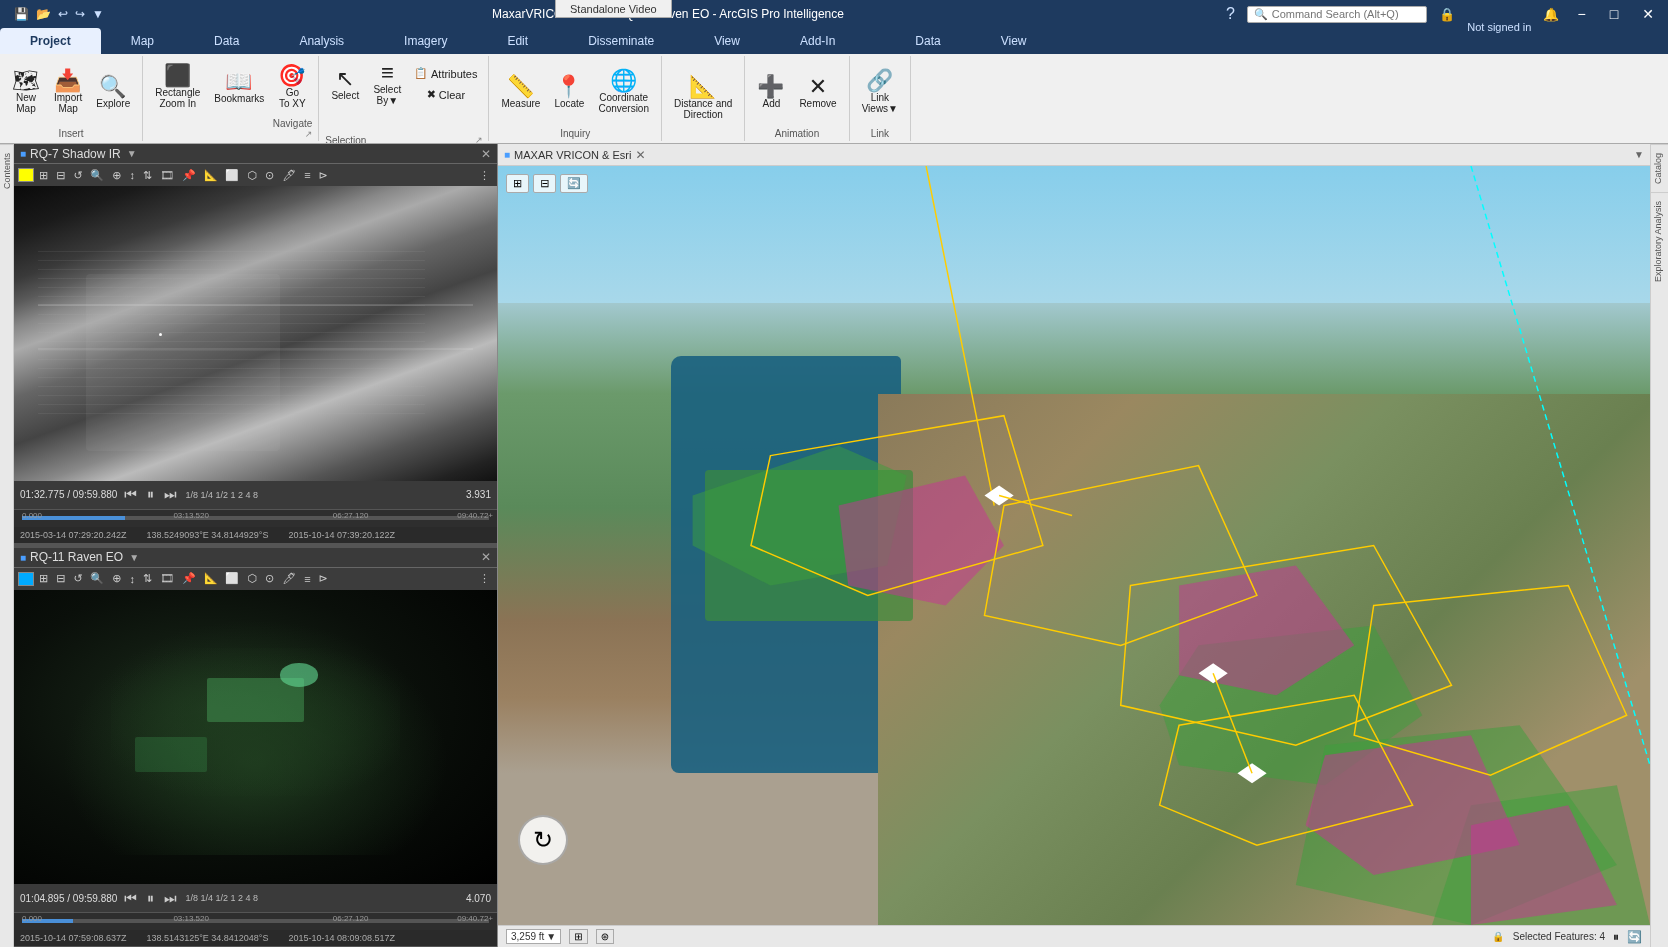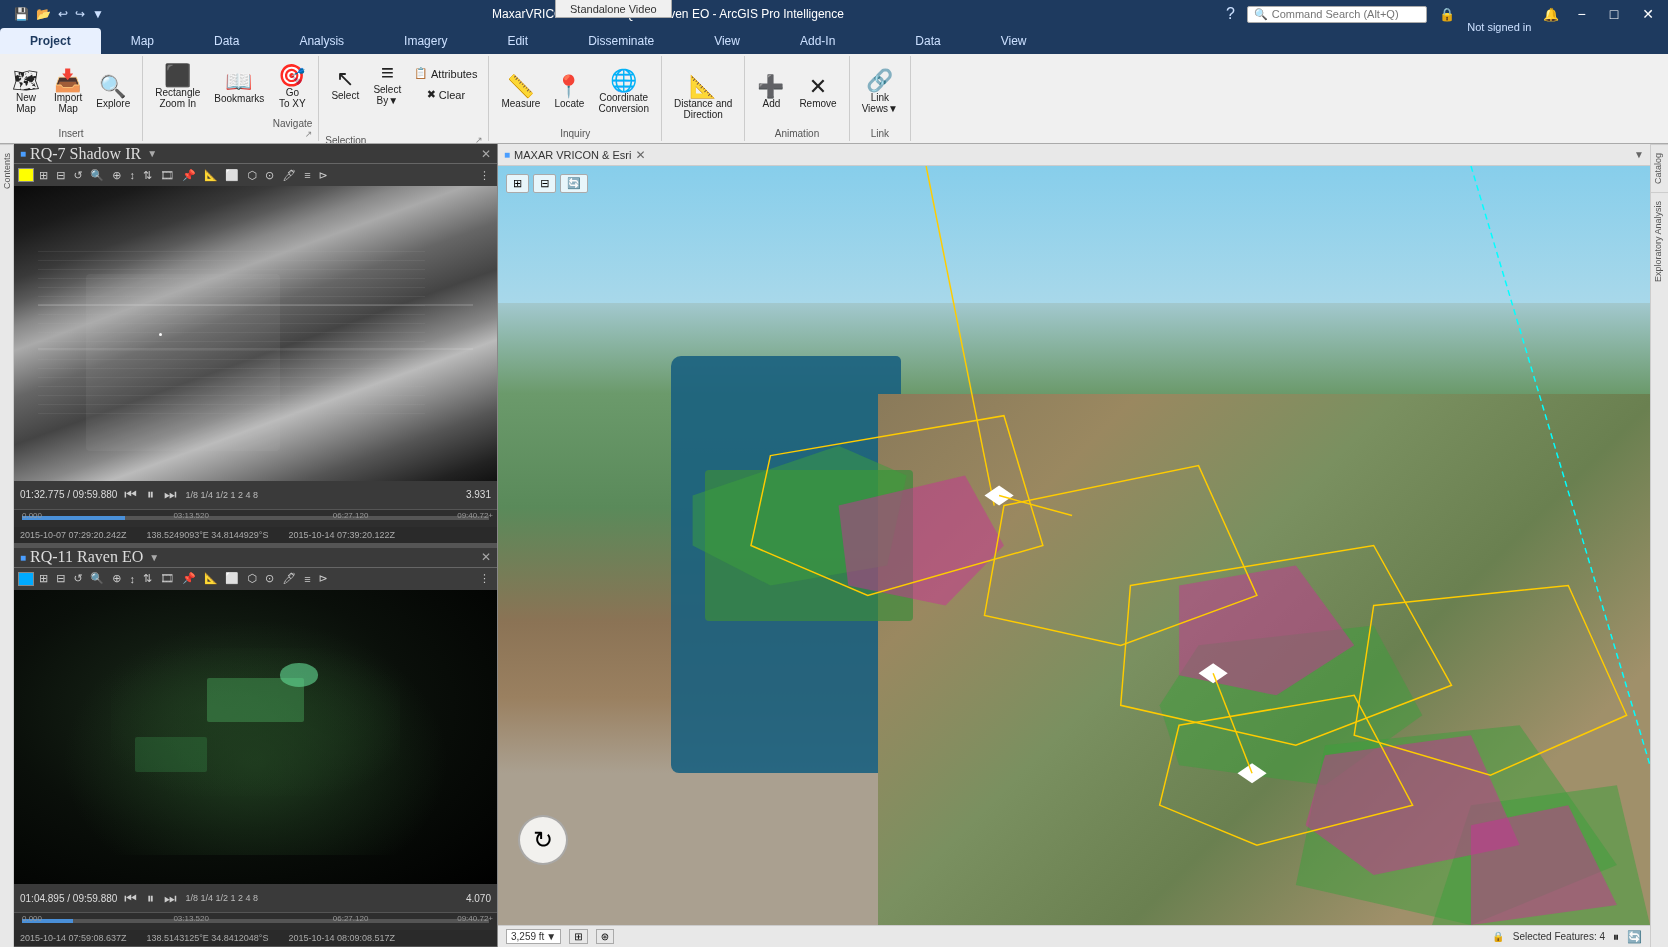--- a/index.html
+++ b/index.html
@@ -144,25 +144,24 @@
       height: 20px;
       background: #3a3a3a;
       display: flex;
       align-items: center;
       padding: 0 6px;
       gap: 4px;
       border-bottom: 1px solid #666;
     }
     .video-title {
       color: #ddd;
-      font-size: 16px;
+      font-size: 12px;
       display: flex;
       align-items: center;
       gap: 4px;
-      font-family: Liberation Serif, serif;
     }
     .video-close { color: #aaa; cursor: pointer; font-size: 12px; margin-left: auto; }
 
     .video-toolbar {
       height: 22px;
       background: #3c3c3c;
       display: flex;
       align-items: center;
       padding: 0 4px;
       gap: 2px;
@@ -614,21 +613,21 @@
         <div class="timeline-bar">
           <div class="timeline-progress"></div>
         </div>
         <span class="timeline-label" style="left:8px;">0.000</span>
         <span class="timeline-label" style="left:33%;">03:13.520</span>
         <span class="timeline-label" style="left:66%;">06:27.120</span>
         <span class="timeline-label" style="right:4px;">09:40.72+</span>
       </div>
 
       <div class="video-timestamp">
-        <span class="vts">2015-10-07 07:29:20.242Z</span>
+        <span class="vts">2015-03-14 07:29:20.242Z</span>
         <span class="vts">138.5249093°E 34.8144929°S</span>
         <span class="vts">2015-10-14 07:39:20.122Z</span>
       </div>
     </div>
 
     <div class="panel-divider"></div>
 
     <div class="video-panel">
       <div class="video-header">
         <span style="color:#4a9eff; font-size:10px;">■</span>

